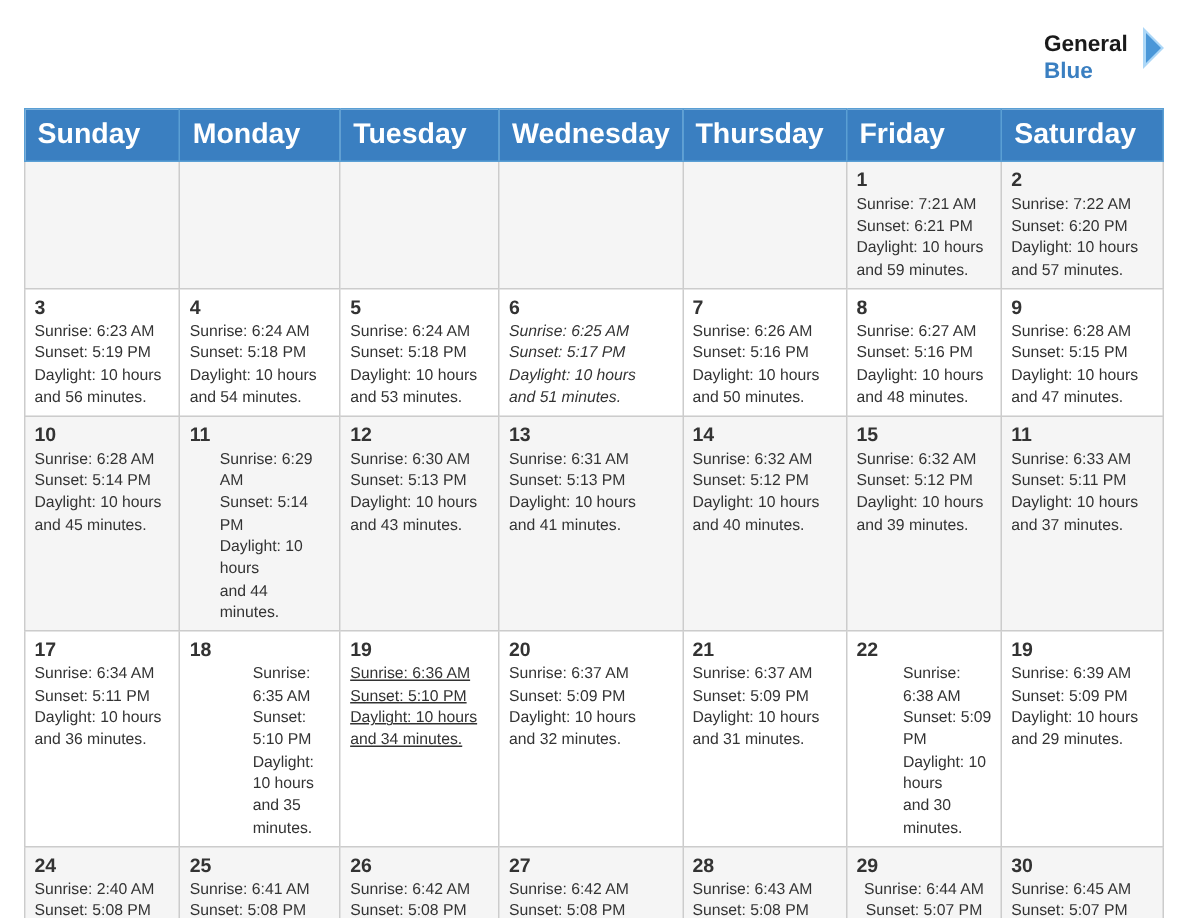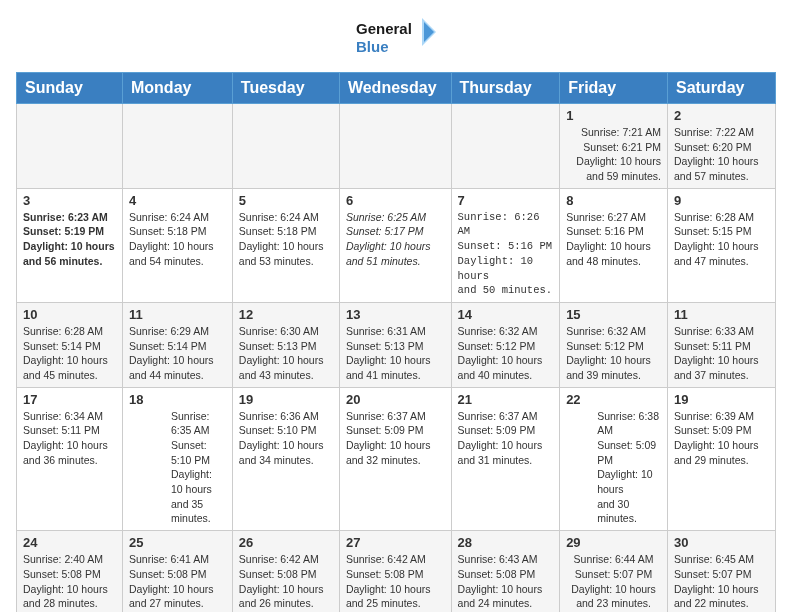--- a/index.html
+++ b/index.html
@@ -5,21 +5,21 @@
     * { box-sizing: border-box; margin: 0; padding: 0; }
     body {
       font-family: Arial, sans-serif;
       background: #fff;
       width: 792px;
       min-height: 612px;
       padding: 16px;
     }
     .header {
       display: flex;
-      justify-content: center;
+      justify-content: flex-end;
       align-items: flex-start;
       margin-bottom: 12px;
     }
     .logo {
       display: flex;
       align-items: center;
       gap: 4px;
     }
     .title-block {
       text-align: right;
@@ -34,21 +34,21 @@
       color: #333;
     }
     .calendar {
       width: 100%;
       border-collapse: collapse;
       border: 1px solid #ccc;
     }
     .calendar th {
       background-color: #3a7fc1;
       color: #fff;
-      font-size: 16px;
+      font-size: 19px;
       font-weight: bold;
       padding: 6px 8px;
       text-align: left;
       border: 1px solid #5a9fd4;
     }
     .calendar td {
       border: 1px solid #ccc;
       vertical-align: top;
       padding: 4px 6px;
       width: 113px;
@@ -110,37 +110,37 @@
   </thead>
   <tbody id="calendar-body">
   <tr>
         <td class="empty-cell"></td>
         <td class="empty-cell"></td>
         <td class="empty-cell"></td>
         <td class="empty-cell"></td>
         <td class="empty-cell"></td>
         <td>
           <span class="day-num">1</span>
-          <div class="day-info" style="white-space: pre-line; text-align: right;">Sunrise: 7:21 AM
+          <div class="day-info" style="white-space: pre-line;">Sunrise: 7:21 AM
 Sunset: 6:21 PM
 Daylight: 10 hours
 and 59 minutes.</div>
         </td>
         <td>
           <span class="day-num">2</span>
           <div class="day-info" style="white-space: pre-line;">Sunrise: 7:22 AM
 Sunset: 6:20 PM
 Daylight: 10 hours
 and 57 minutes.</div>
         </td>
       </tr>
       <tr>
         <td>
           <span class="day-num">3</span>
-          <div class="day-info" style="white-space: pre-line; font-weight: bold;">Sunrise: 6:23 AM
+          <div class="day-info" style="white-space: pre-line;">Sunrise: 6:23 AM
 Sunset: 5:19 PM
 Daylight: 10 hours
 and 56 minutes.</div>
         </td>
         <td>
           <span class="day-num">4</span>
           <div class="day-info" style="white-space: pre-line;">Sunrise: 6:24 AM
 Sunset: 5:18 PM
 Daylight: 10 hours
 and 54 minutes.</div>
@@ -154,21 +154,21 @@
         </td>
         <td>
           <span class="day-num">6</span>
           <div class="day-info" style="white-space: pre-line; font-style: italic;">Sunrise: 6:25 AM
 Sunset: 5:17 PM
 Daylight: 10 hours
 and 51 minutes.</div>
         </td>
         <td>
           <span class="day-num">7</span>
-          <div class="day-info" style="white-space: pre-line; font-family: Liberation Mono, monospace;">Sunrise: 6:26 AM
+          <div class="day-info" style="white-space: pre-line;">Sunrise: 6:26 AM
 Sunset: 5:16 PM
 Daylight: 10 hours
 and 50 minutes.</div>
         </td>
         <td>
           <span class="day-num">8</span>
           <div class="day-info" style="white-space: pre-line;">Sunrise: 6:27 AM
 Sunset: 5:16 PM
 Daylight: 10 hours
 and 48 minutes.</div>
@@ -184,21 +184,21 @@
       <tr>
         <td>
           <span class="day-num">10</span>
           <div class="day-info" style="white-space: pre-line;">Sunrise: 6:28 AM
 Sunset: 5:14 PM
 Daylight: 10 hours
 and 45 minutes.</div>
         </td>
         <td>
           <span class="day-num">11</span>
-          <div class="day-info" style="white-space: pre-line;">Sunrise: 6:29 AM
+          <div class="day-info" style="white-space: pre-line; margin-left: 20px;">Sunrise: 6:29 AM
 Sunset: 5:14 PM
 Daylight: 10 hours
 and 44 minutes.</div>
         </td>
         <td>
           <span class="day-num">12</span>
           <div class="day-info" style="white-space: pre-line;">Sunrise: 6:30 AM
 Sunset: 5:13 PM
 Daylight: 10 hours
 and 43 minutes.</div>
@@ -242,21 +242,21 @@
         </td>
         <td>
           <span class="day-num">18</span>
           <div class="day-info" style="white-space: pre-line; margin-left: 42px;">Sunrise: 6:35 AM
 Sunset: 5:10 PM
 Daylight: 10 hours
 and 35 minutes.</div>
         </td>
         <td>
           <span class="day-num">19</span>
-          <div class="day-info" style="white-space: pre-line;">Sunrise: 6:36 AM
+          <div class="day-info" style="white-space: pre-line; text-decoration: underline;">Sunrise: 6:36 AM
 Sunset: 5:10 PM
 Daylight: 10 hours
 and 34 minutes.</div>
         </td>
         <td>
           <span class="day-num">20</span>
           <div class="day-info" style="white-space: pre-line;">Sunrise: 6:37 AM
 Sunset: 5:09 PM
 Daylight: 10 hours
 and 32 minutes.</div>

